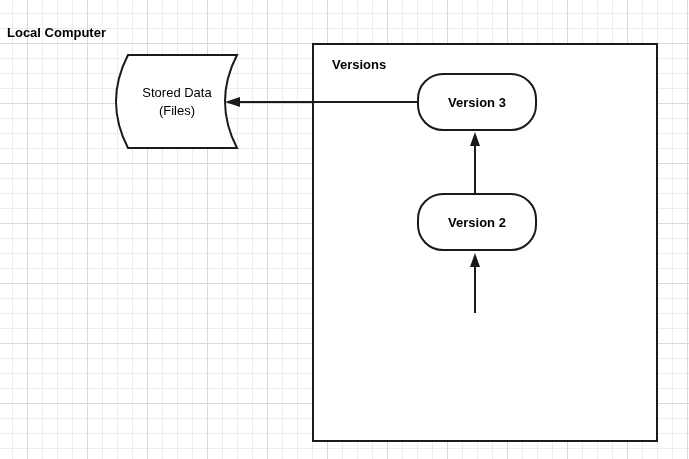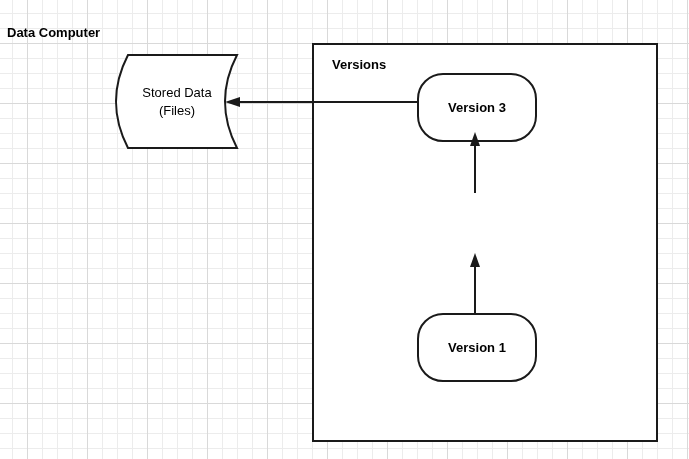--- a/index.html
+++ b/index.html
@@ -43,21 +43,21 @@
     box-sizing:border-box;
     border:2px solid var(--stroke);
     background:var(--fill);
   }
   .versions-label{
     position:absolute;left:18px;top:12px;
     font-size:13px;font-weight:bold;color:var(--text);
     white-space:nowrap;
   }
   .node{
-    position:absolute;width:120px;height:69px;
+    position:absolute;width:120px;height:58px;
     box-sizing:border-box;
     border:2px solid var(--stroke);
     border-radius:26px;
     background:var(--fill);
     display:flex;align-items:center;justify-content:center;
     font-size:13px;font-weight:bold;color:var(--text);
   }
   .node-v3{left:417px;top:73px;}
   .node-v2{left:417px;top:193px;}
   .node-v1{left:417px;top:313px;}
@@ -66,37 +66,37 @@
     pointer-events:none;color:var(--stroke);
   }
   .connectors line{stroke:currentColor;stroke-width:2;}
   .connectors polygon{fill:currentColor;stroke:none;}
 </style>
 </head>
 <body>
 
 <div class="canvas">
 
-  <div class="outer-label">Data Computer</div>
+  <div class="outer-label">Local Computer</div>
 
   <svg class="stored-shape-svg" viewBox="0 0 145 97">
     <path d="M 28 2 H 137 Q 113 48.5 137 95 H 28 Q 4 48.5 28 2 Z" style="fill:var(--fill);stroke:var(--stroke);stroke-width:2"></path>
   </svg>
   <div class="stored-label">Stored Data
 (Files)</div>
 
   <div class="versions-box">
     <div class="versions-label">Versions</div>
   </div>
 
   <div class="node node-v3">
     <span>Version 3</span>
   </div>
-  <div class="node node-v1">
-    <span>Version 1</span>
+  <div class="node node-v2">
+    <span>Version 2</span>
   </div>
 
   <svg class="connectors" viewBox="0 0 689 459">
     <g>
       <line x1="417" y1="102" x2="239" y2="102"></line>
       <polygon points="225,102 240,97 240,107"></polygon>
     </g>
     <g>
       <line x1="475" y1="193" x2="475" y2="145"></line>
       <polygon points="475,132 470,146 480,146"></polygon>

